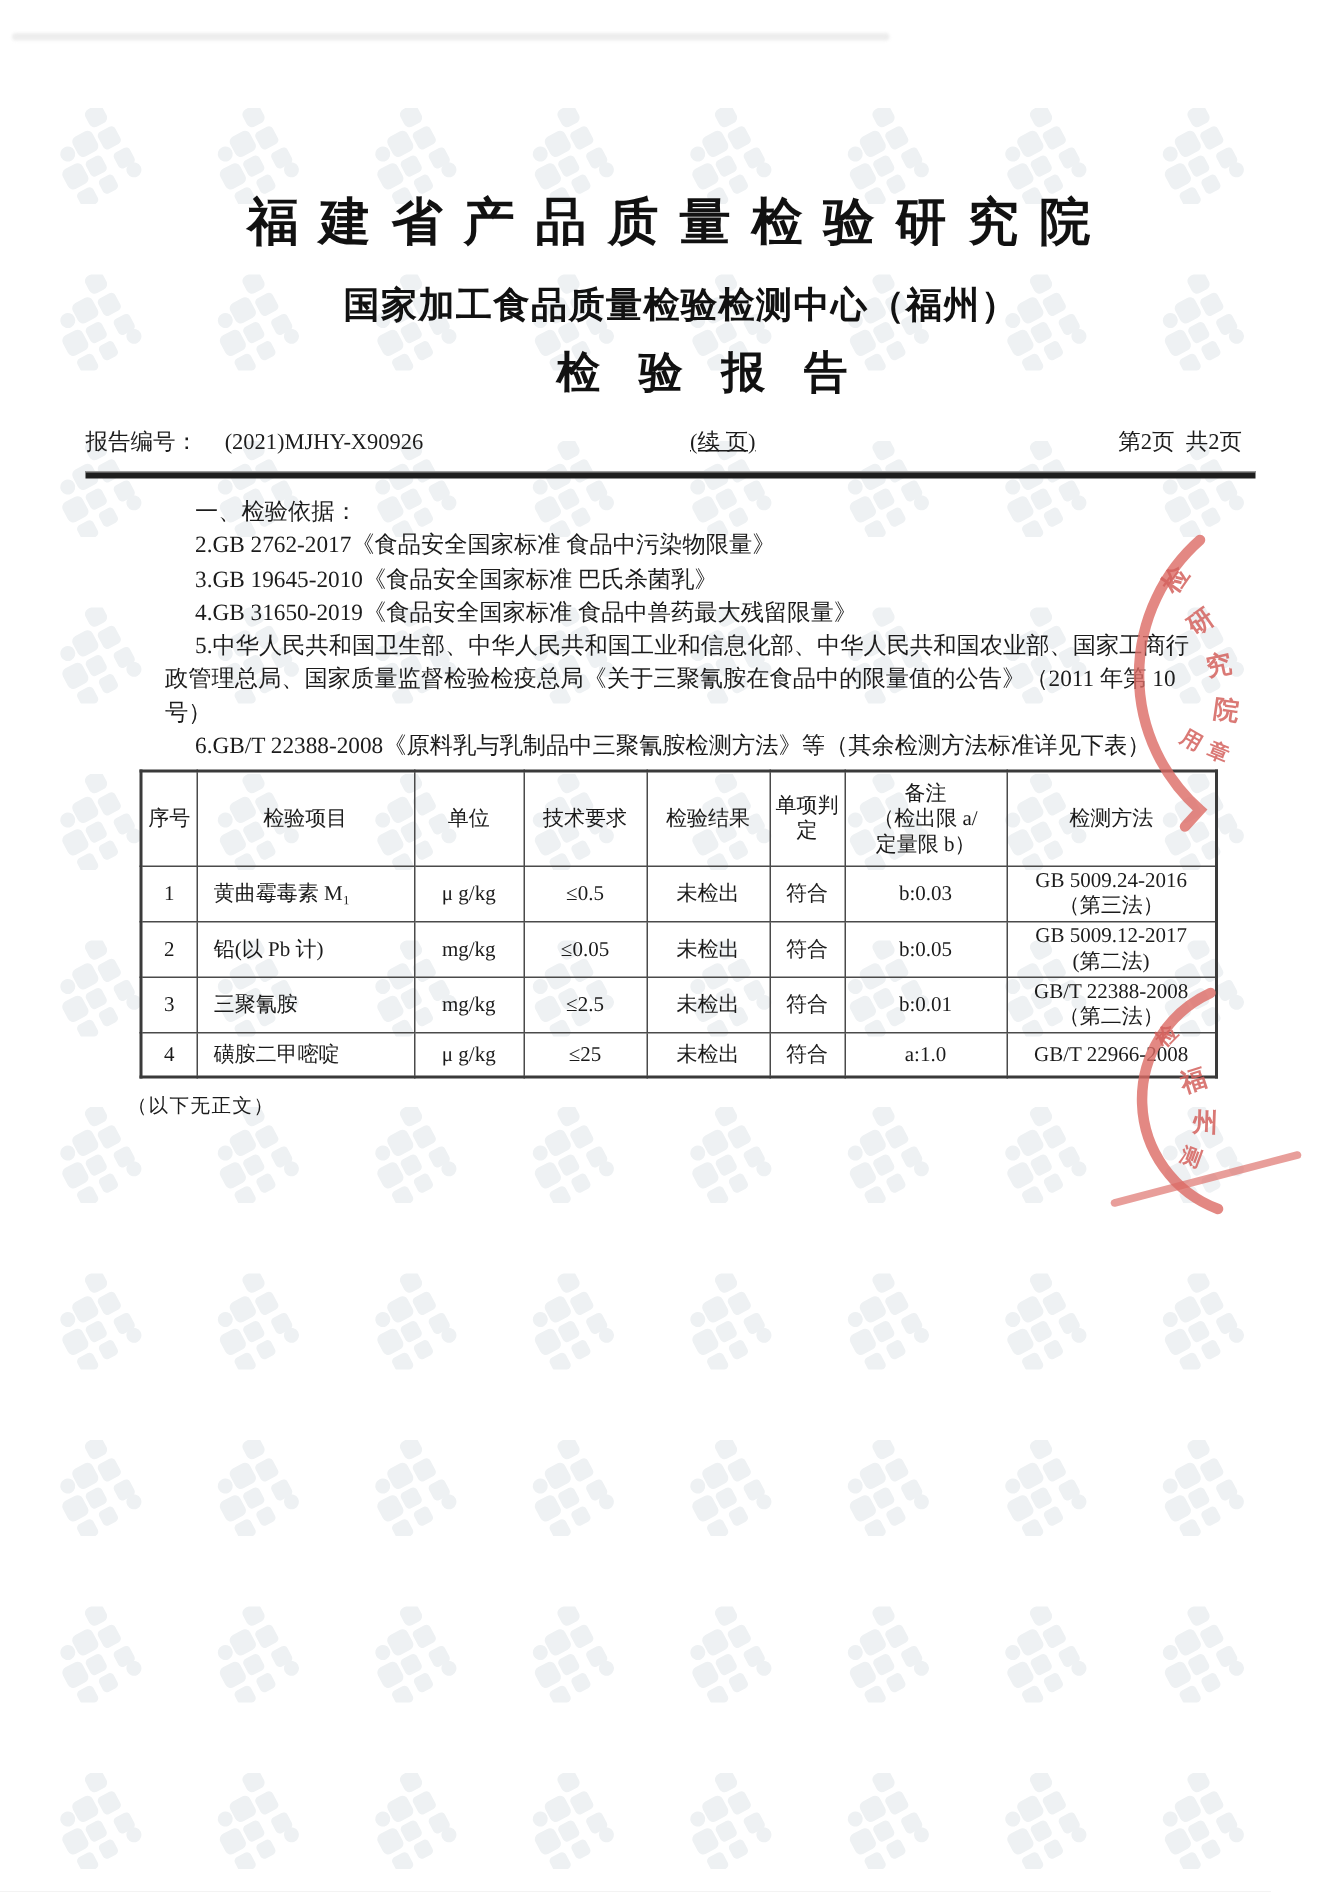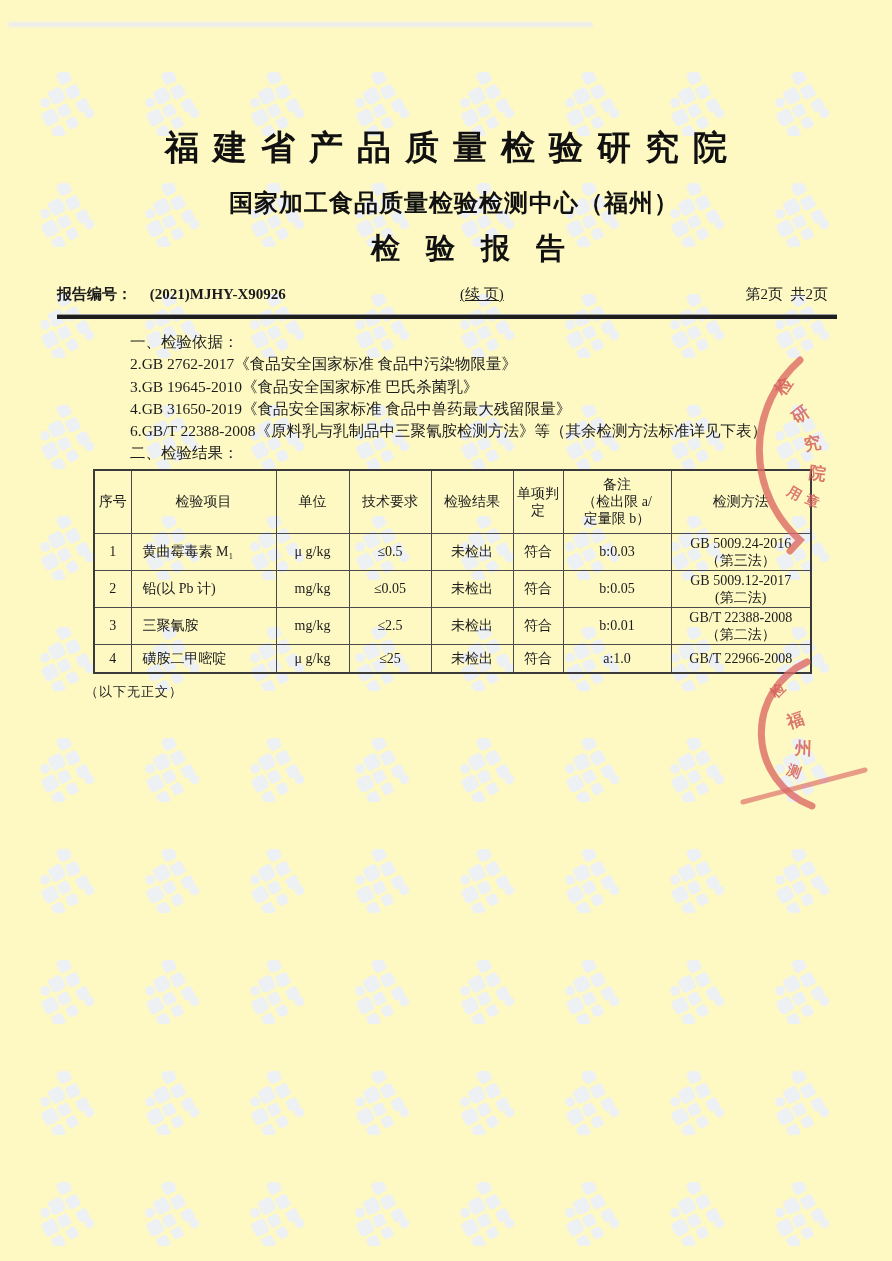--- a/index.html
+++ b/index.html
@@ -1,18 +1,18 @@
 <!DOCTYPE html>
 <html><head>
 <meta charset="utf-8">
 <style>
   html,body{margin:0;padding:0;background:#e9e9e9;}
   .page{
     width:892px;height:1261px;position:relative;overflow:hidden;
-    background:#fef9c3;margin:0 auto;
+    background:#ffffff;margin:0 auto;
     font-family:"Liberation Serif","DejaVu Serif",serif;
     color:#1c1c1c;
   }
   
   .wm-layer{position:absolute;inset:0;z-index:0;}
   .wm-layer svg{position:absolute;display:block;}
   .scan-streak{
     position:absolute;left:8px;top:22px;width:585px;height:5px;
     background:#ededed;border-radius:3px;filter:blur(1px);z-index:0;
   }
@@ -31,21 +31,21 @@
   }
   .report-title{
     margin-top:10px;text-align:center;
     font-family:"DejaVu Sans","Liberation Sans",sans-serif;
     font-weight:bold;font-size:29px;letter-spacing:26px;text-indent:26px;color:#111;padding-left:44px;
   }
   .meta-row{
     position:relative;margin:16px 52px 0 57px;height:22px;
     font-size:15px;
   }
-  .meta-left{position:absolute;left:0;top:0;font-weight:bold;}
+  .meta-left{position:absolute;left:0;top:0;}
   .meta-no{margin-left:14px;}
   .meta-center{position:absolute;left:403px;top:0;text-decoration:underline;}
   .meta-right{position:absolute;right:12px;top:0;white-space:pre;}
   .rule{
     margin:7px 55px 0 57px;height:4px;background:#1e1e1e;
     border-top:1px solid #9a9a9a;
   }
   .basis{
     margin:12px 95px 0 110px;
     font-size:15.5px;line-height:22.3px;
@@ -1347,22 +1347,22 @@
       <span class="meta-right">第2页  共2页</span>
     </div>
 
     <div class="rule"></div>
 
     <div class="basis">
       <div class="indent">一、检验依据：</div>
       <div class="indent">2.GB 2762-2017《食品安全国家标准 食品中污染物限量》</div>
       <div class="indent">3.GB 19645-2010《食品安全国家标准 巴氏杀菌乳》</div>
       <div class="indent">4.GB 31650-2019《食品安全国家标准 食品中兽药最大残留限量》</div>
+      <div class="wrap-item">5.中华人民共和国卫生部、中华人民共和国工业和信息化部、中华人民共和国农业部、国家工商行政管理总局、国家质量监督检验检疫总局《关于三聚氰胺在食品中的限量值的公告》（2011 年第 10号）</div>
       <div class="indent">6.GB/T 22388-2008《原料乳与乳制品中三聚氰胺检测方法》等（其余检测方法标准详见下表）</div>
-      <div class="indent">二、检验结果：</div>
     </div>
 
     <table class="results">
       <colgroup>
         <col style="width:37px">
           <col style="width:145px">
           <col style="width:73px">
         <col style="width:82px">
           <col style="width:82px">
           <col style="width:50px">

